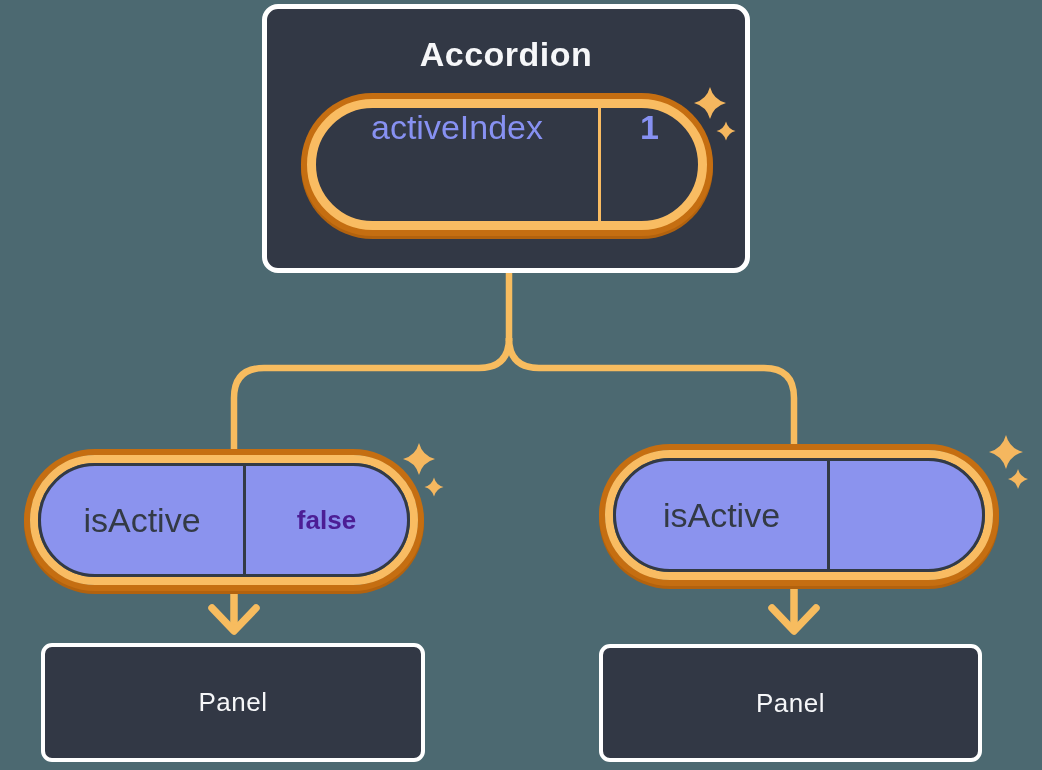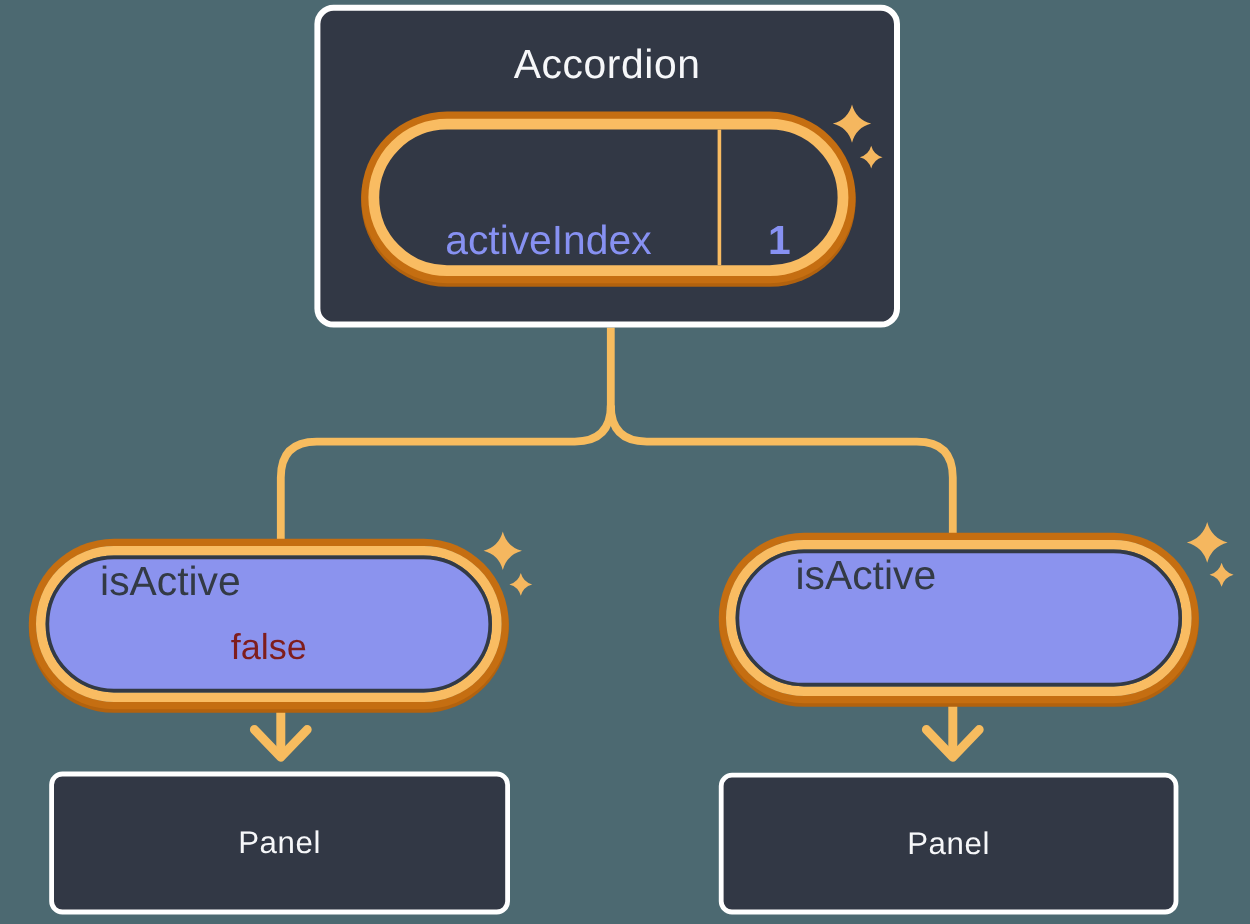--- a/index.html
+++ b/index.html
@@ -19,37 +19,37 @@
     box-sizing:border-box;
     background:#323845;
     border:5px solid #ffffff;
     border-radius:16px;
     z-index:2;
   }
   .root-box{left:262px;top:4px;width:488px;height:269px;}
   .root-title{
     position:absolute;left:0;right:0;top:26px;
     text-align:center;
-    color:#f6f7f9;font-size:34px;font-weight:400;letter-spacing:.5px;
+    color:#f6f7f9;font-size:34px;font-weight:700;letter-spacing:.5px;
   }
 
   .pill{
     position:absolute;
     box-sizing:border-box;
     border-radius:999px;
     display:flex;align-items:stretch;
     z-index:2;
   }
   .state-pill{
     left:307px;top:99px;width:400px;height:131px;
     background:#323845;
     border:9px solid #f9bc62;
     box-shadow:0 0 0 6px #c56e11, 0 3px 0 6px #b2620e;
   }
-  .state-pill .cell{display:flex;align-items:flex-end;justify-content:center;margin-top:32px;}
+  .state-pill .cell{display:flex;align-items:flex-start;justify-content:center;}
   .state-pill .cell.label{width:282px;}
   .state-pill .cell.value{flex:1;}
   .state-pill .divider{width:3px;background:#f9bc62;}
   .state-text{color:#8791f2;font-size:34px;}
   .state-value{color:#8791f2;font-size:34px;font-weight:700;}
 
   .prop-pill-wrap{
     position:absolute;
     box-sizing:border-box;
     border-radius:999px;
@@ -60,29 +60,28 @@
   .prop-pill-wrap.left{left:30px;top:455px;width:388px;height:130px;}
   .prop-pill-wrap.right{left:605px;top:450px;width:388px;height:130px;}
   .prop-pill{
     box-sizing:border-box;
     width:100%;height:100%;
     background:#8b93ee;
     border:3px solid #333a45;
     border-radius:999px;
     display:flex;align-items:stretch;
     overflow:hidden;
-    flex-direction:column;
   }
   .prop-pill .cell{display:flex;align-items:center;justify-content:center;}
   .prop-pill-wrap.left  .cell.label{width:202px;}
   .prop-pill-wrap.right .cell.label{width:211px;}
   .prop-pill .cell.value{flex:1;}
   .prop-pill .divider{width:3px;background:#333a45;}
   .prop-text{color:#333a45;font-size:34px;}
-  .prop-value{color:#7f1d1d;font-size:30px;font-weight:400;}
+  .prop-value{color:#4c1d95;font-size:26px;font-weight:700;}
 
   .panel-box{
     border-width:4px;border-radius:11px;
     display:flex;align-items:center;justify-content:center;
   }
   .panel-box.left{left:41px;top:643px;width:384px;height:119px;}
   .panel-box.right{left:599px;top:644px;width:383px;height:118px;}
   .panel-title{color:#f6f7f9;font-size:26px;font-weight:500;letter-spacing:.5px;}
 </style>
 </head>

